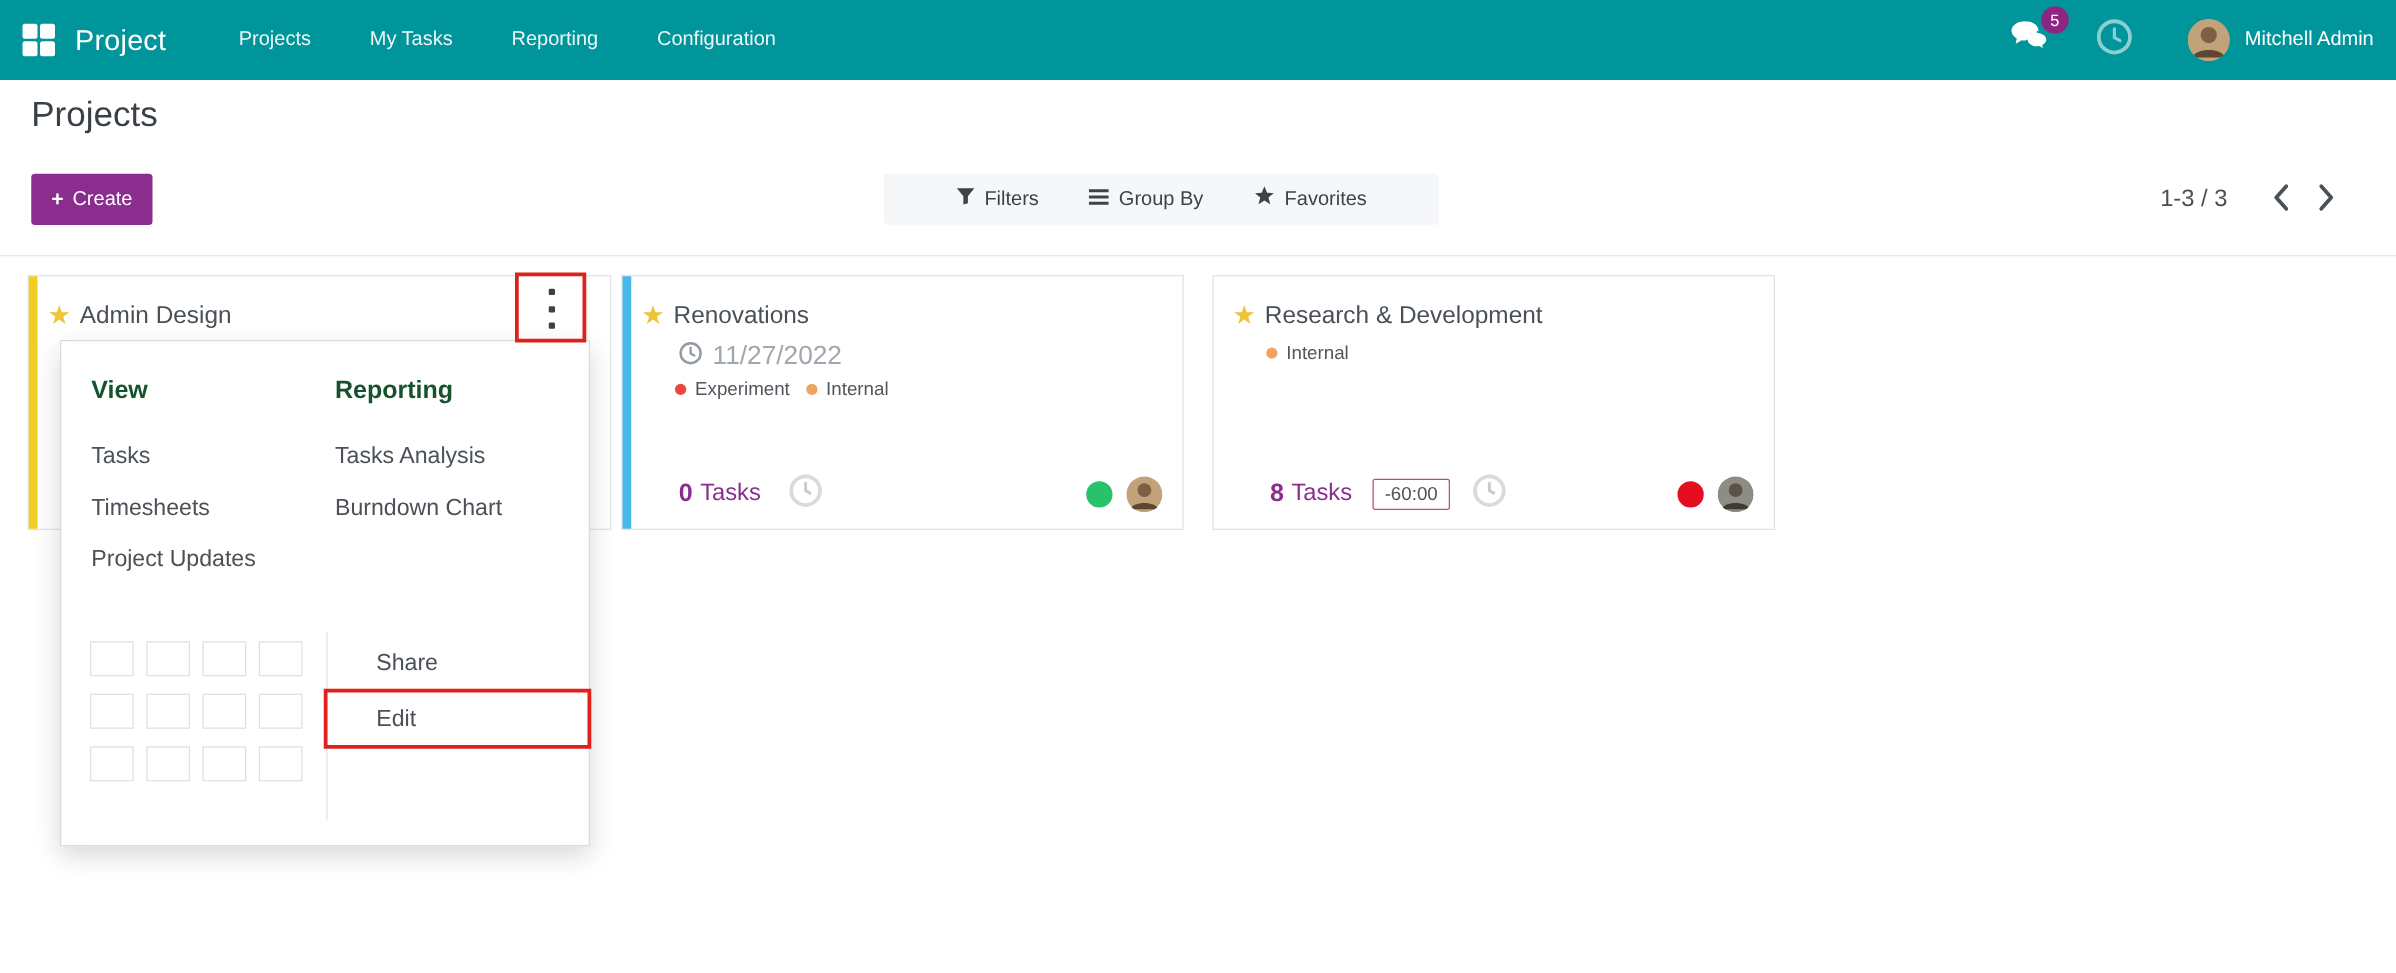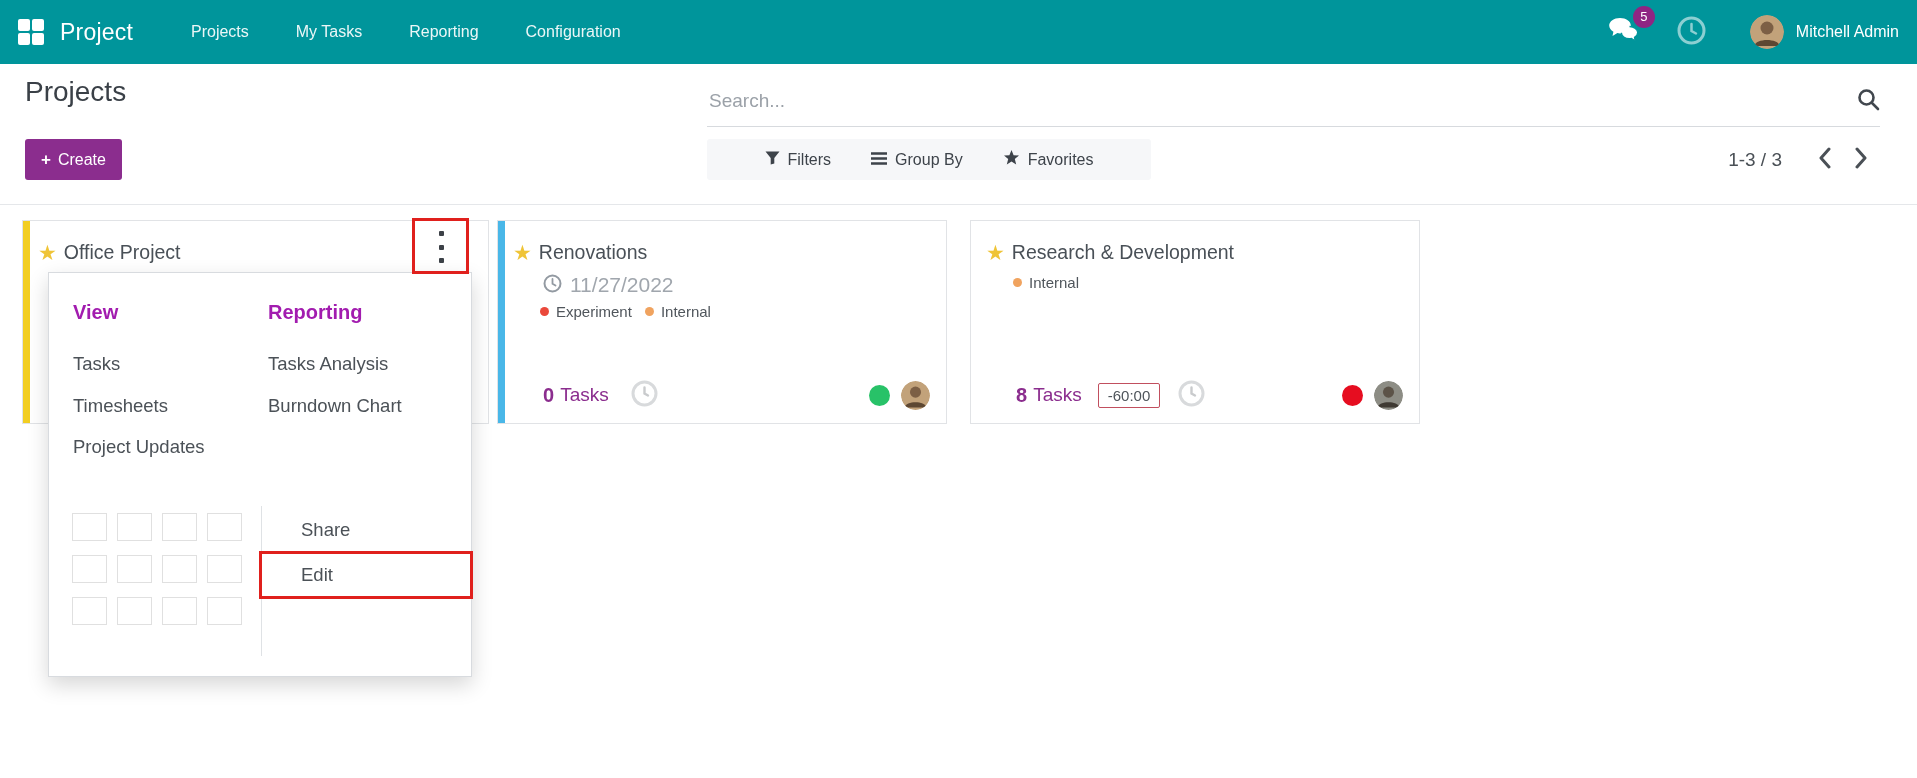--- a/index.html
+++ b/index.html
@@ -50,21 +50,21 @@
   .tcount { font-size:20px; font-weight:bold; color:#8B2D8E; }
   .tlabel { font-size:19px; color:#8B2D8E; margin-left:6px; }
   .otbadge { margin-left:16px; border:1px solid #C14F5E; border-radius:2px; color:#4f555b; font-size:15px; padding:3px 9px; }
   .fclock { margin-left:22px; }
   .spacer { flex:1; }
   .status-dot { width:21px; height:21px; border-radius:50%; cursor:pointer; }
   .kavatar { width:29px; height:29px; border-radius:50%; overflow:hidden; margin-left:11px; }
 
   
   .dropdown { position:absolute; left:48px; top:272px; width:424px; height:405px; background:#fff; border:1px solid #d8dbdf; box-shadow:0 8px 20px rgba(0,0,0,.16); z-index:10; }
-  .dd-header { position:absolute; font-size:20px; font-weight:bold; color:#a21caf; }
+  .dd-header { position:absolute; font-size:20px; font-weight:bold; color:#14532d; }
   .dd-item { position:absolute; font-size:18.5px; color:#4b5157; cursor:pointer; }
   .swatch-grid { position:absolute; left:23px; top:240px; display:grid; grid-template-columns:repeat(4,35px); grid-auto-rows:28px; gap:14px 10px; }
   .swatch { border:1px solid #e0e0e0; background:#fff; padding:2px; cursor:pointer; }
   .swatch-inner { width:100%; height:100%; }
   .swatch-none .swatch-inner { background:linear-gradient(to top right, transparent 45%, #d23f31 45%, #d23f31 55%, transparent 55%); }
   .dd-vdivider { position:absolute; left:212px; top:233px; height:150px; border-left:1px solid #dfe2e5; }
   .dd-action { position:absolute; left:252px; font-size:18.5px; color:#4b5157; cursor:pointer; }
 
   
   .hl-box { position:absolute; border:3px solid #E0201D; z-index:20; pointer-events:none; }
@@ -122,29 +122,20 @@
     </div>
   </div>
 
   <div class="cp">
     <div class="page-title">Projects</div>
     <button class="create-btn" style="background-color: rgb(139, 45, 142);">
       <span class="plus">+</span>
       <span>Create</span>
     </button>
 
-    <div class="search-wrap">
-      <input class="search-input" placeholder="Search..." style="">
-      <button class="search-icon-btn">
-        <svg width="23" height="23" viewBox="0 0 23 23">
-          <circle cx="9.5" cy="9.5" r="7" fill="none" stroke="#41474e" stroke-width="2.6"></circle>
-          <path d="M15 15l6 6" stroke="#41474e" stroke-width="2.6" stroke-linecap="round"></path>
-        </svg>
-      </button>
-    </div>
 
     <div class="filter-group">
       <button class="fbtn">
         <span>
           <svg width="15" height="14" viewBox="0 0 15 14">
               <path d="M.5.5h14L9.3 7v5.5l-3.6 1V7z" fill="#3d434a"></path>
             </svg>
         </span>
         <span>Filters</span>
       </button>
@@ -178,21 +169,21 @@
             <path d="M2 2l8 9-8 9" fill="none" stroke="#4a5056" stroke-width="3" stroke-linecap="round" stroke-linejoin="round"></path>
           </svg>
       </button>
     </div>
   </div>
 
   <div class="kcard" style="left:22px; width:467px;">
     <div class="kbar" style="background-color: rgb(242, 206, 34);"></div>
     <div class="khead">
       <span class="kstar">★</span>
-      <span class="ktitle">Office Project</span>
+      <span class="ktitle">Admin Design</span>
     </div>
   </div>
 
   <div class="kcard" style="left:497px; width:450px;">
     <div class="kbar" style="background-color: rgb(73, 183, 232);"></div>
     <div class="khead">
       <span class="kstar">★</span>
       <span class="ktitle">Renovations</span>
     </div>
     <div class="krow" style="top:52px;">

